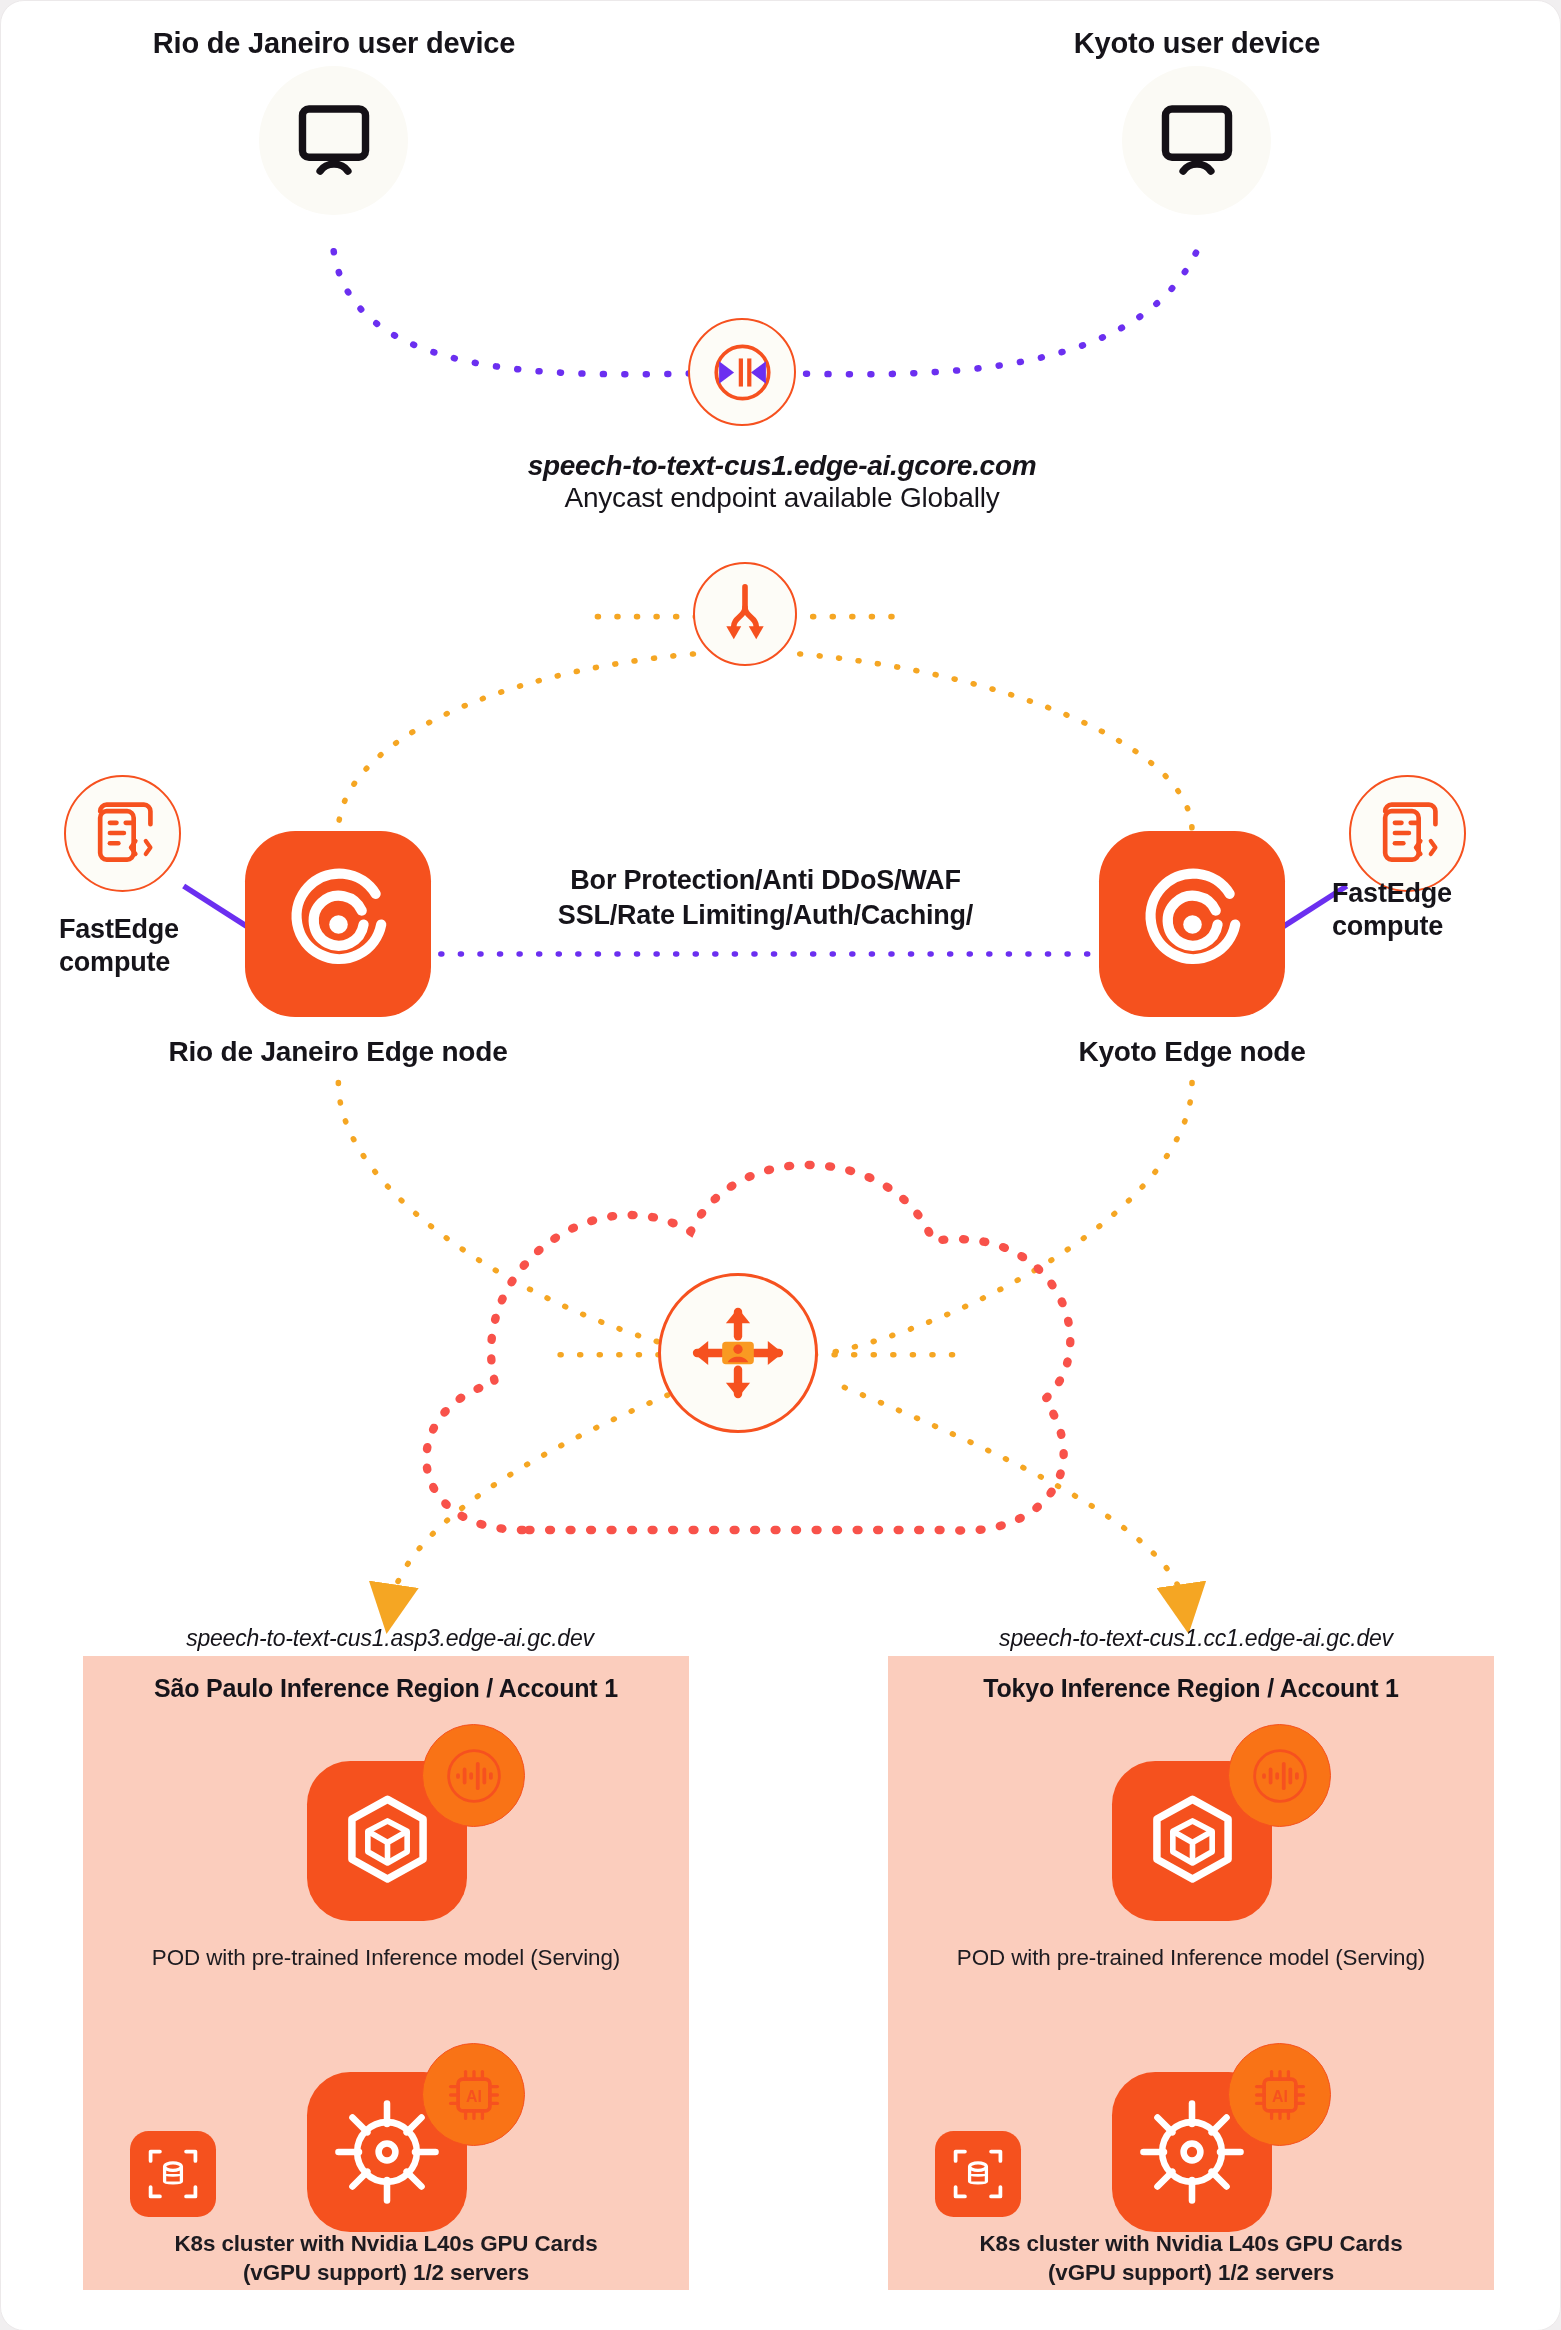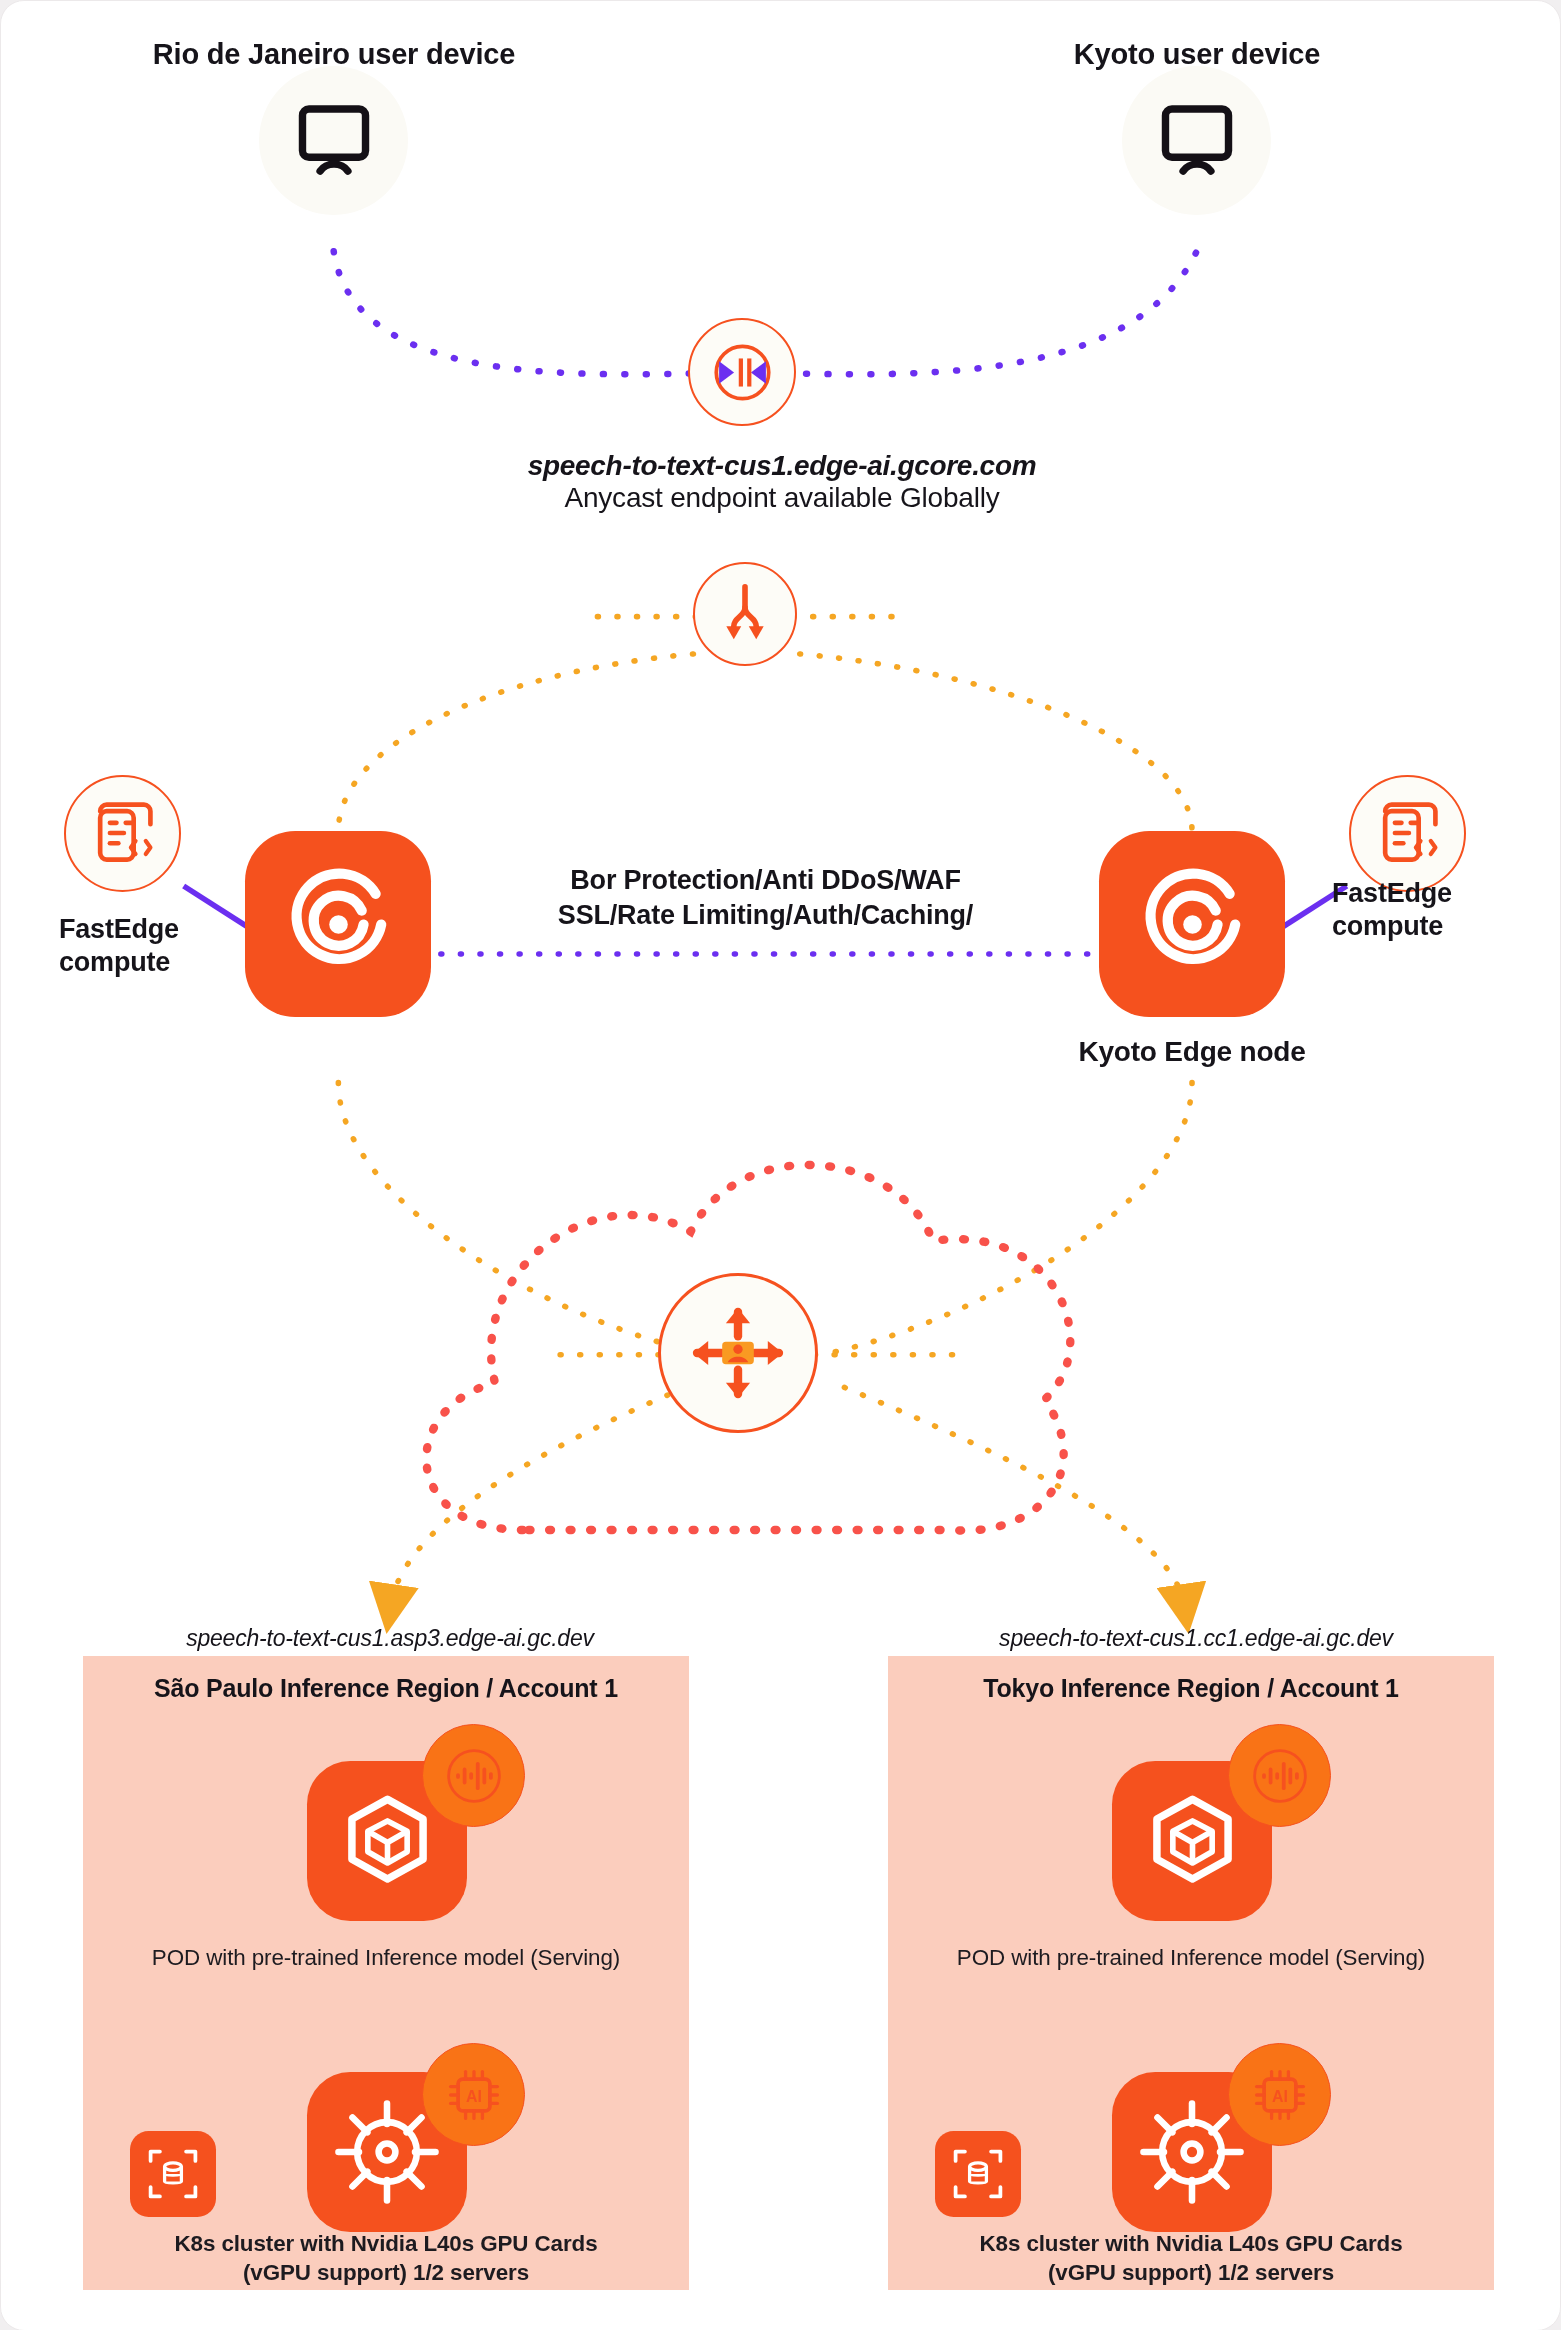--- a/index.html
+++ b/index.html
@@ -28,21 +28,20 @@
   .node { position: absolute; }
 
   
   .hdr-label {
     font-size: 29px;
     font-weight: 700;
     color: #16141a;
     text-align: center;
     white-space: nowrap;
     letter-spacing: -0.2px;
-    margin-top: 11px;
   }
   .node-label {
     font-size: 28px;
     font-weight: 700;
     color: #16141a;
     text-align: center;
     white-space: nowrap;
     letter-spacing: -0.2px;
   }
   .side-label {
@@ -233,20 +232,23 @@
       <path d="M35,46 L43,60 L51,46 Z" fill="#f6511f"></path>
     </svg>
   </div>
 
   <div class="node tile" style="left:244px;top:830px;width:186px;height:186px;">
     <svg width="117" height="117" viewBox="0 0 126 126">
       <path d="M103,30 A46,46 0 1 0 109,63" fill="none" stroke="#fff" stroke-width="11" stroke-linecap="round"></path>
       <path d="M88,48 A27,27 0 1 0 90,63" fill="none" stroke="#fff" stroke-width="11" stroke-linecap="round"></path>
       <circle cx="63" cy="63" r="10" fill="#fff"></circle>
     </svg>
+  </div>
+  <div class="node" style="left:104px;top:1035px;width:466px;">
+    <div class="node-label">Rio de Janeiro Edge node</div>
   </div>
 
   <div class="node tile" style="left:1098px;top:830px;width:186px;height:186px;">
     <svg width="117" height="117" viewBox="0 0 126 126">
       <path d="M103,30 A46,46 0 1 0 109,63" fill="none" stroke="#fff" stroke-width="11" stroke-linecap="round"></path>
       <path d="M88,48 A27,27 0 1 0 90,63" fill="none" stroke="#fff" stroke-width="11" stroke-linecap="round"></path>
       <circle cx="63" cy="63" r="10" fill="#fff"></circle>
     </svg>
   </div>
   <div class="node" style="left:958px;top:1035px;width:466px;">

